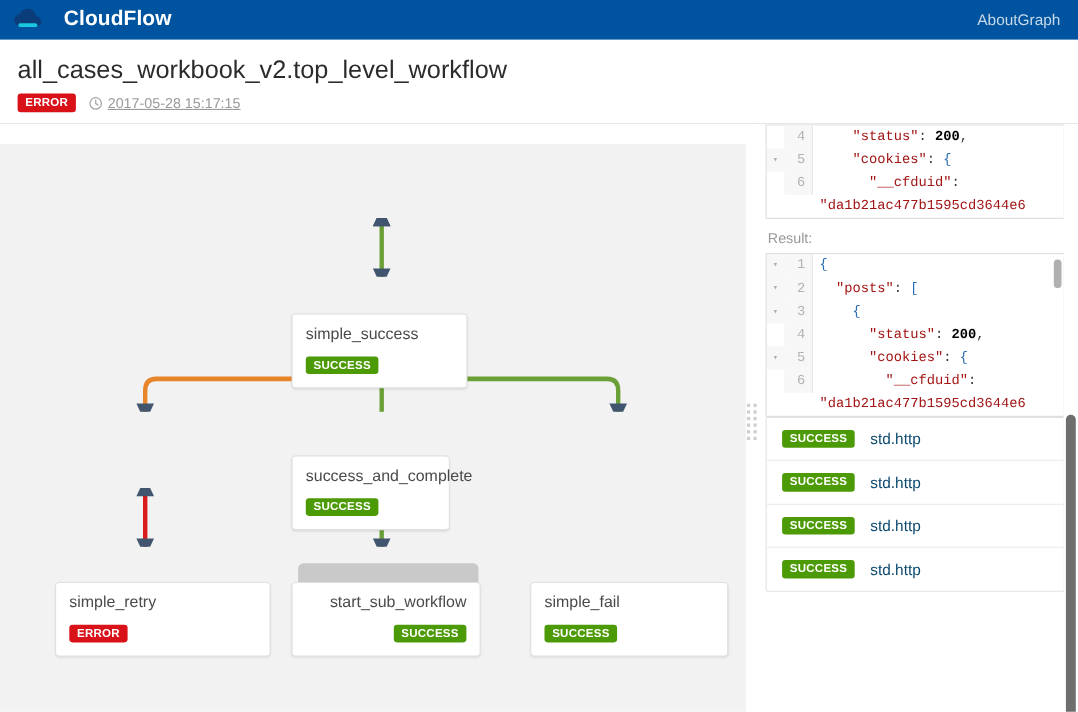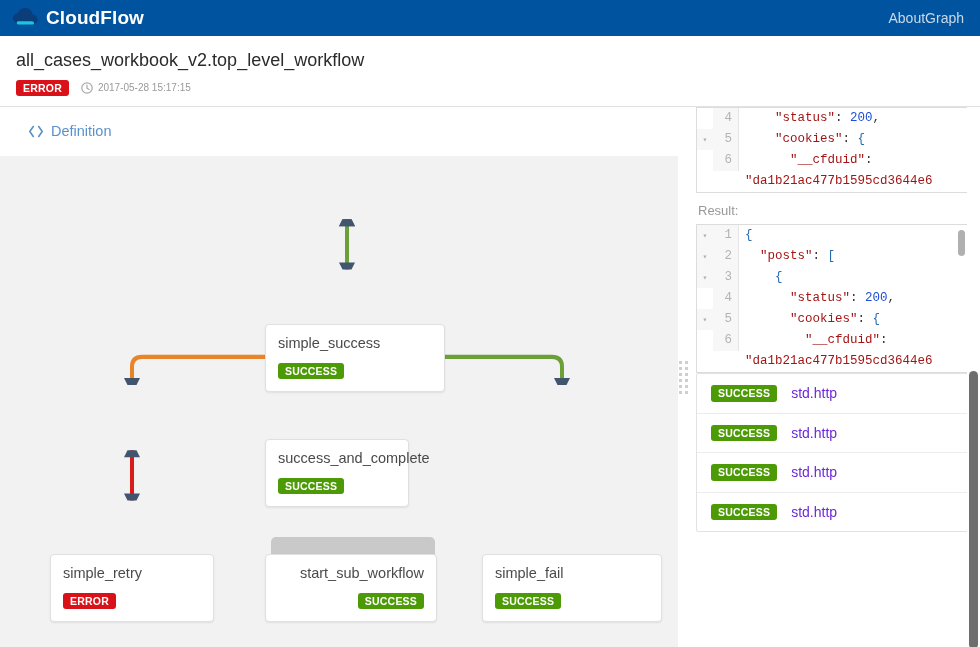--- a/index.html
+++ b/index.html
@@ -14,21 +14,21 @@
 
   
   .navbar {
     height: 36px;
     background: #00549f;
     display: flex;
     align-items: center;
     padding: 0 16px 0 12px;
     position: relative;
   }
-  .brand { display: flex; align-items: center; gap: 4px; }
+  .brand { display: flex; align-items: center; gap: 16px; }
   .brand-logo { width: 30px; height: 24px; position: relative; flex: 0 0 auto; }
   .brand-name {
     color: #ffffff;
     font-size: 19px;
     font-weight: 600;
     letter-spacing: .1px;
   }
   .nav-right { margin-left: auto; display: flex; }
   .nav-link {
     color: #c7d9ea;
@@ -36,45 +36,46 @@
     text-decoration: none;
     cursor: pointer;
   }
 
   
   .page-header {
     padding: 14px 16px 10px 16px;
     background: #ffffff;
   }
   .page-title {
-    font-size: 18px;
+    font-size: 23px;
     color: #2b2b2b;
     font-weight: 400;
     margin: 0 0 9px 0;
     line-height: 1.15;
   }
   .meta-row { display: flex; align-items: center; gap: 12px; }
   .badge {
     display: inline-block;
     font-size: 10.5px;
     font-weight: bold;
     color: #fff;
     padding: 3px 7px 3px 7px;
     border-radius: 3px;
     line-height: 1;
     letter-spacing: .2px;
   }
   .badge-error { background: #d9121a; }
   .badge-success { background: #4c9a06; }
   .timestamp {
-    font-size: 10px;
+    font-size: 13px;
     color: #9a9a9a;
     display: flex;
     align-items: center;
     gap: 5px;
+    text-decoration: underline;
   }
   .clock-icon { width: 12px; height: 12px; display: inline-block; }
 
   
   .body-wrap {
     display: flex;
     height: calc(647px - 36px - 69px);
     border-top: 1px solid #e2e2e2;
     position: relative;
   }
@@ -200,21 +201,21 @@
   }
   .code-text { padding-left: 6px; white-space: pre; color: #333; }
   .wrap-line {
     padding-left: 48px;
     white-space: pre;
     height: 21px;
     line-height: 21px;
   }
   .tok-key { color: #a31515; }
   .tok-str { color: #a31515; }
-  .tok-num { color: #1d4ed8; }
+  .tok-num { color: #000000; font-weight: bold; }
   .tok-punc { color: #2b6cb0; }
   .tok-plain { color: #333333; }
 
   .panel-label {
     font-size: 13px;
     color: #999999;
     margin: 10px 0 6px 2px;
   }
   .code-scrollbar {
     position: absolute;
@@ -231,21 +232,21 @@
   }
   .exec-row {
     display: flex;
     align-items: center;
     gap: 14px;
     padding: 11px 12px 11px 14px;
     border-bottom: 1px solid #ececec;
   }
   .exec-row:last-child { border-bottom: none; }
   .exec-link {
-    color: #6d28d9;
+    color: #0c4a6e;
     font-size: 14px;
     text-decoration: none;
     cursor: pointer;
   }
 
   
   .page-scrollbar {
     position: absolute;
     right: 0;
     top: 0;
@@ -293,29 +294,20 @@
       </span>
       <span>2017-05-28 15:17:15</span>
     </span>
   </div>
 </div>
 
 <div class="body-wrap">
 
   <div class="left-col">
     <div class="tabs-row">
-      <button class="tab">
-        <span class="ticon">
-          <svg width="16" height="13" viewBox="0 0 16 13">
-            <path d="M5.3 1.5 L1.8 6.5 L5.3 11.5" fill="none" stroke="#5b91c9" stroke-width="1.6" stroke-linecap="round" stroke-linejoin="round"></path>
-            <path d="M10.7 1.5 L14.2 6.5 L10.7 11.5" fill="none" stroke="#5b91c9" stroke-width="1.6" stroke-linecap="round" stroke-linejoin="round"></path>
-          </svg>
-        </span>
-        <span>Definition</span>
-      </button>
     </div>
 
     <div class="graph-canvas">
       <svg class="edges" viewBox="0 0 678 490" preserveAspectRatio="none">
         <defs>
           <g id="arrowhead">
             <path d="M-8,-7 L8,-7 L4.5,0 L-4.5,0 Z" fill="#41566e"></path>
           </g>
         </defs>
 
@@ -355,31 +347,31 @@
         <g transform="translate(347,293) rotate(180)">
             <path d="M-8,-7 L8,-7 L4.5,0 L-4.5,0 Z" fill="#41566e"></path>
           </g>
         <g transform="translate(347,343)">
             <path d="M-8,-7 L8,-7 L4.5,0 L-4.5,0 Z" fill="#41566e"></path>
           </g>
       </svg>
 
       <div class="node-stack-shadow" style="left:271px; top:381px; width:164px; height:64px;"></div>
 
-      <div class="node" style="left:265px; top:168px; width:180px;">
+      <div class="node" style="left:265px; top:154px; width:160px;">
         <div class="node-title">simple_success</div>
         <span class="badge badge-success">SUCCESS</span>
       </div>
 
       <div class="node" style="left:265px; top:283px; width:144px;">
         <div class="node-title">success_and_complete</div>
         <span class="badge badge-success">SUCCESS</span>
       </div>
 
-      <div class="node" style="left:50px; top:398px; width:164px;">
+      <div class="node" style="left:50px; top:398px; width:196px;">
         <div class="node-title">simple_retry</div>
         <span class="badge badge-error">ERROR</span>
       </div>
 
       <div class="node" style="left:265px; top:398px; width:172px;text-align:right;">
         <div class="node-title">start_sub_workflow</div>
         <span class="badge badge-success">SUCCESS</span>
       </div>
 
       <div class="node" style="left:482px; top:398px; width:180px;">

